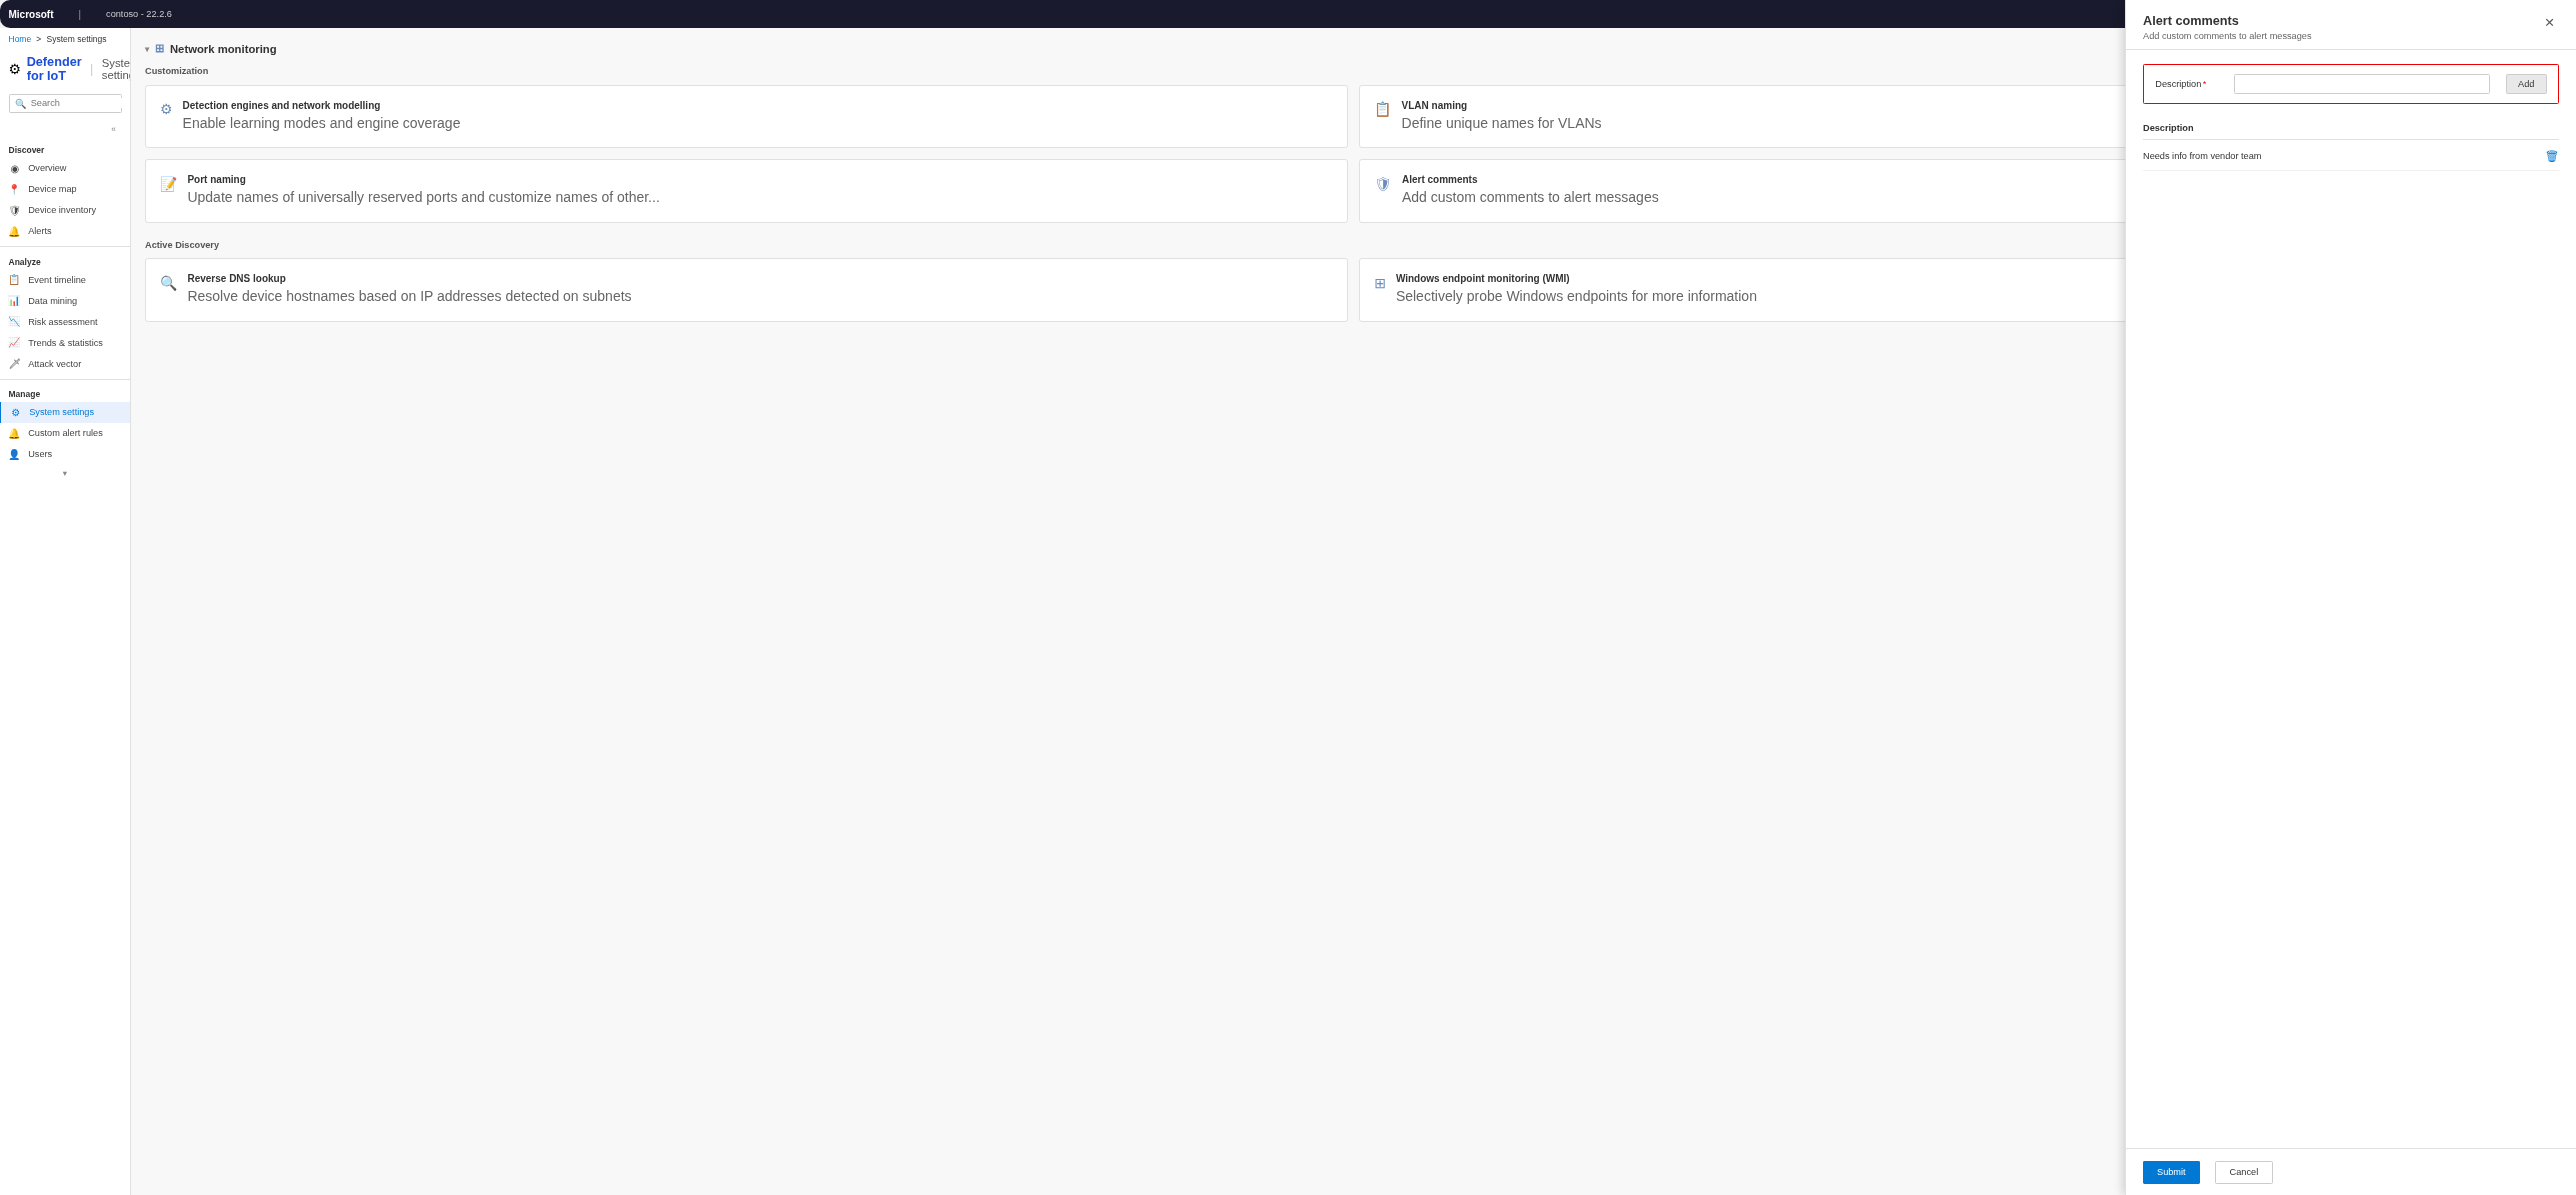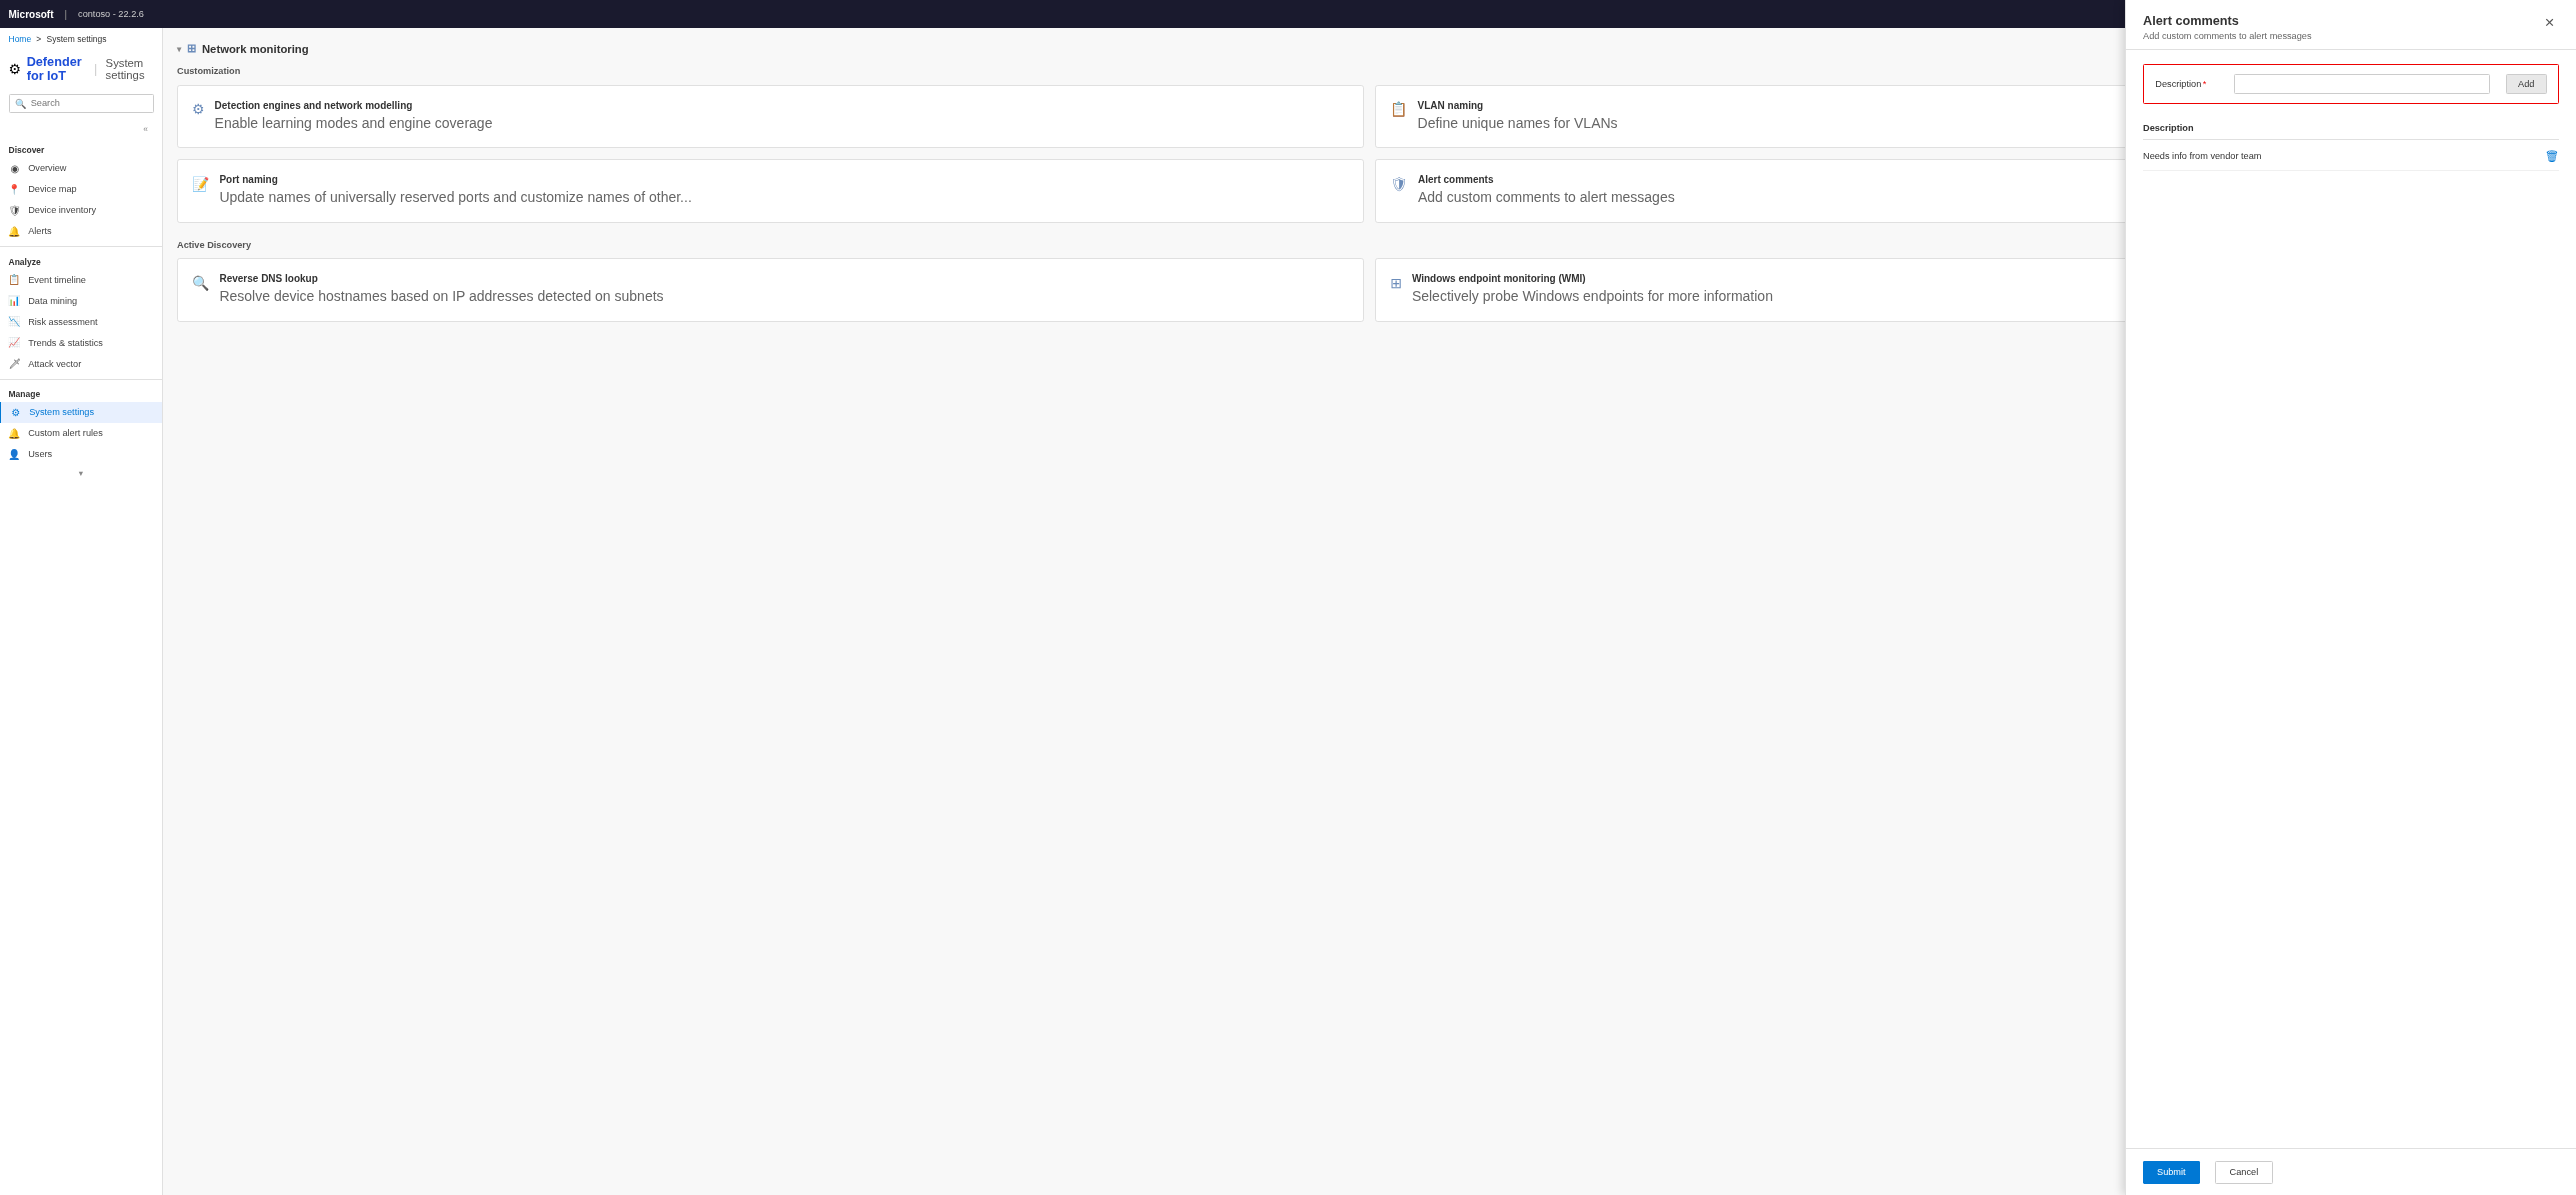--- a/index.html
+++ b/index.html
@@ -1,32 +1,32 @@
 <!DOCTYPE html>
 <html style="font-size:11.3px"><head>
   <meta charset="utf-8">
   <style>
     * { box-sizing: border-box; margin: 0; padding: 0; font-family: 'Segoe UI', Arial, sans-serif; }
     body { display: flex; flex-direction: column; height: 100vh; overflow: hidden; background: #f3f2f1; }
 
     
     .topbar {
       display: flex; align-items: center; background: #1a1a2e; color: white;
-      height: 28px; padding: 0 8.5px; gap: 8px; flex-shrink: 0;
+      height: 28px; padding: 0 8.5px; gap: 22px; flex-shrink: 0; border-radius: 10px;
     }
     .topbar-brand { font-weight: 700; font-size: 10px; color: white; }
     .topbar-divider { color: #888; margin: 0 2.8px; }
     .topbar-instance { font-size: 9.2px; color: #ccc; }
 
     
     .layout { display: flex; flex: 1; overflow: hidden; }
 
     
     .sidebar {
-      width: 163px; background: white; border-right: 0.7px solid #e0e0e0;
+      width: 131px; background: white; border-right: 0.7px solid #e0e0e0;
       display: flex; flex-direction: column; overflow-y: auto; flex-shrink: 0;
     }
     .sidebar-breadcrumb { padding: 5.6px 8.5px; font-size: 8.5px; color: #0078d4; }
     .sidebar-breadcrumb span { color: #333; }
     .sidebar-title { display: flex; align-items: center; gap: 5.6px; padding: 5.6px 8.5px 8.5px; }
     .sidebar-title-icon { font-size: 14px; }
     .sidebar-title-text { font-size: 12.7px; font-weight: 600; color: #1d4ed8; }
     .sidebar-title-sep { color: #ccc; font-size: 12.7px; margin: 0 2.8px; }
     .sidebar-subtitle { font-size: 11.3px; color: #555; font-weight: 400; }
     .sidebar-search {

